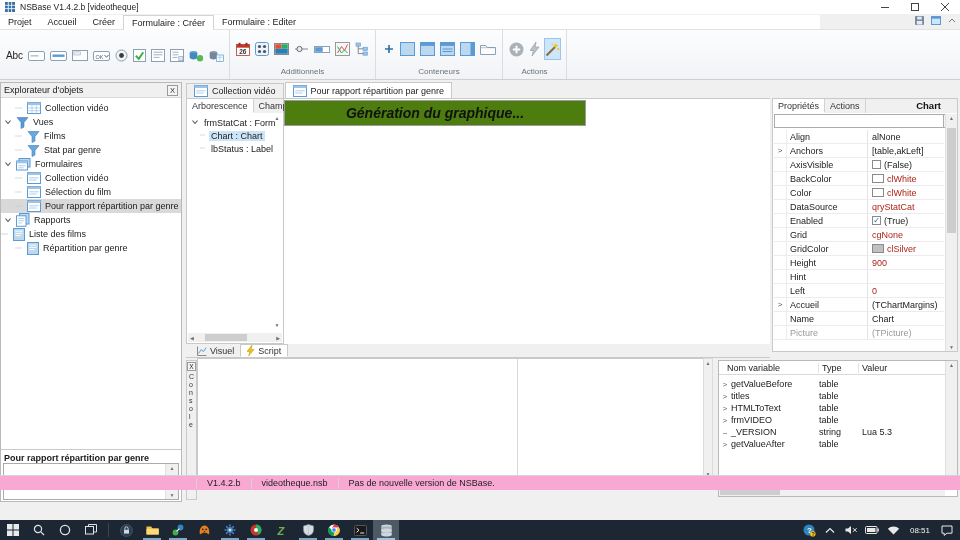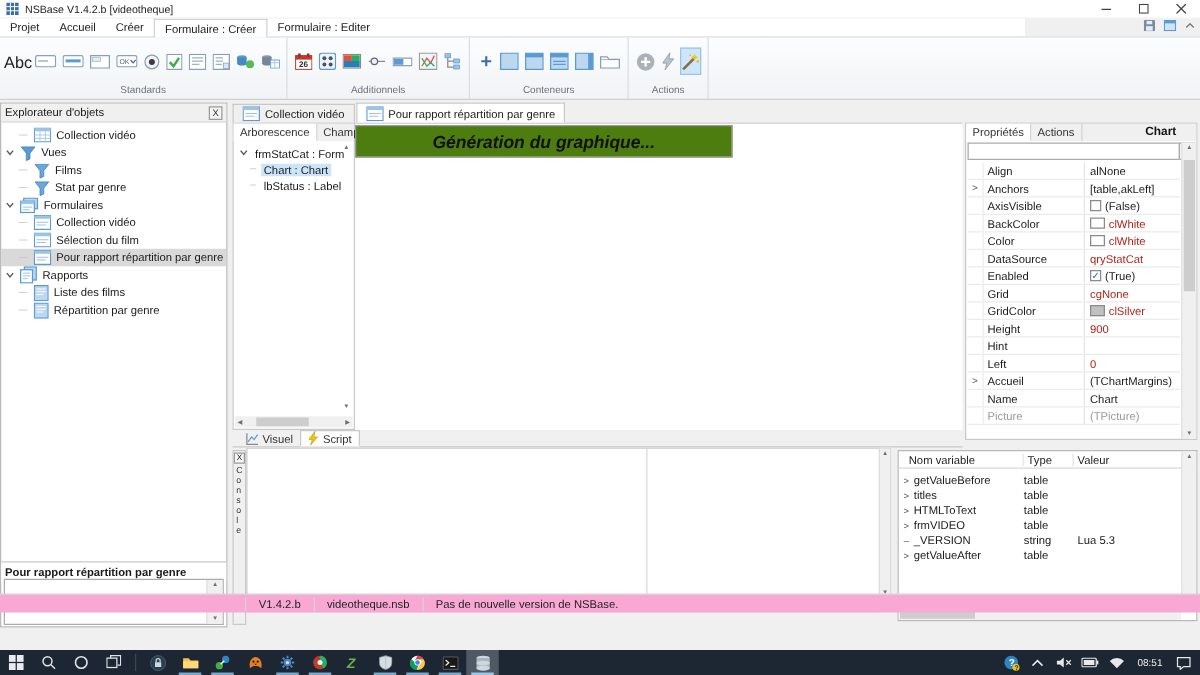--- a/index.html
+++ b/index.html
@@ -184,21 +184,21 @@
           <path d="M1 4l3-3 3 3" stroke="#777" fill="none"></path>
         </svg>
       </span>
     </div>
 
   <div class="abs ribbon" id="ribbon">
       <div class="rgroup" style="width: 230px;">
         <div class="ricons">
           <div class="ricon">
             <span class="icon">
-              <span style="font-size:13px;color:#222;">Abc</span>
+              <span style="font-size:10px;color:#222;">Abc</span>
             </span>
           </div>
           <div class="ricon">
             <span class="icon">
               <svg width="17" height="10">
                 <rect x="0.5" y="0.5" width="16" height="9" rx="1.5" fill="#fff" stroke="#8aa0b4"></rect>
                 <rect x="2.5" y="4" width="8" height="1.6" fill="#b8c6d4"></rect>
               </svg>
             </span>
           </div>
@@ -273,21 +273,20 @@
             <span class="icon">
               <svg width="15" height="12">
                 <ellipse cx="4.5" cy="3" rx="3.8" ry="1.9" fill="#8895a5"></ellipse>
                 <path d="M0.7 3v4.5c0 1 1.7 1.9 3.8 1.9s3.8-0.9 3.8-1.9V3" fill="#76859a"></path>
                 <rect x="7.5" y="5" width="7" height="6.5" fill="#fff" stroke="#5b9bd5" stroke-width="0.7"></rect>
                 <path d="M7.5 7.2h7M10.8 5v6.5" stroke="#9dc3e6" stroke-width="0.7"></path>
               </svg>
             </span>
           </div>
         </div>
-        <div class="rcaption">Standards</div>
       </div>
       <div class="rgroup" style="width: 146px;">
         <div class="ricons">
           <div class="ricon">
             <span class="icon">
               <svg width="14" height="14">
                 <rect x="0.5" y="2.5" width="13" height="11" fill="#fff" stroke="#b03a2e" stroke-width="0.8"></rect>
                 <rect x="0.5" y="2.5" width="13" height="3.2" fill="#c0392b"></rect>
                 <rect x="2.5" y="0.8" width="2" height="2.6" fill="#922b21"></rect>
                 <rect x="9.5" y="0.8" width="2" height="2.6" fill="#922b21"></rect>
@@ -567,21 +566,21 @@
           </span>
           <span class="icon">
             <svg width="14" height="14">
               <rect x="3.5" y="0.5" width="9.5" height="10.5" fill="#bdd7ee" stroke="#5b9bd5"></rect>
               <rect x="0.5" y="2.8" width="9.5" height="10.5" fill="#fff" stroke="#5b9bd5"></rect>
               <path d="M2.2 5.5h6M2.2 7.7h6M2.2 9.9h4" stroke="#9dc3e6" stroke-width="0.8"></path>
             </svg>
           </span>
           <span>Rapports</span>
         </div>
-        <div class="trow" style="padding-left: 14px;">
+        <div class="trow" style="">
           <span class="chev">
             <svg width="8" height="8">
               <path d="M0 4h7" stroke="#c9c9c9" stroke-width="0.7"></path>
             </svg>
           </span>
           <span class="icon">
             <svg width="12" height="13">
               <rect x="0.5" y="0.5" width="11" height="12" fill="#bdd7ee" stroke="#5b9bd5"></rect>
               <path d="M2.2 3.2h7.5M2.2 5.4h7.5M2.2 7.6h5.5" stroke="#fff" stroke-width="0.9"></path>
             </svg>

